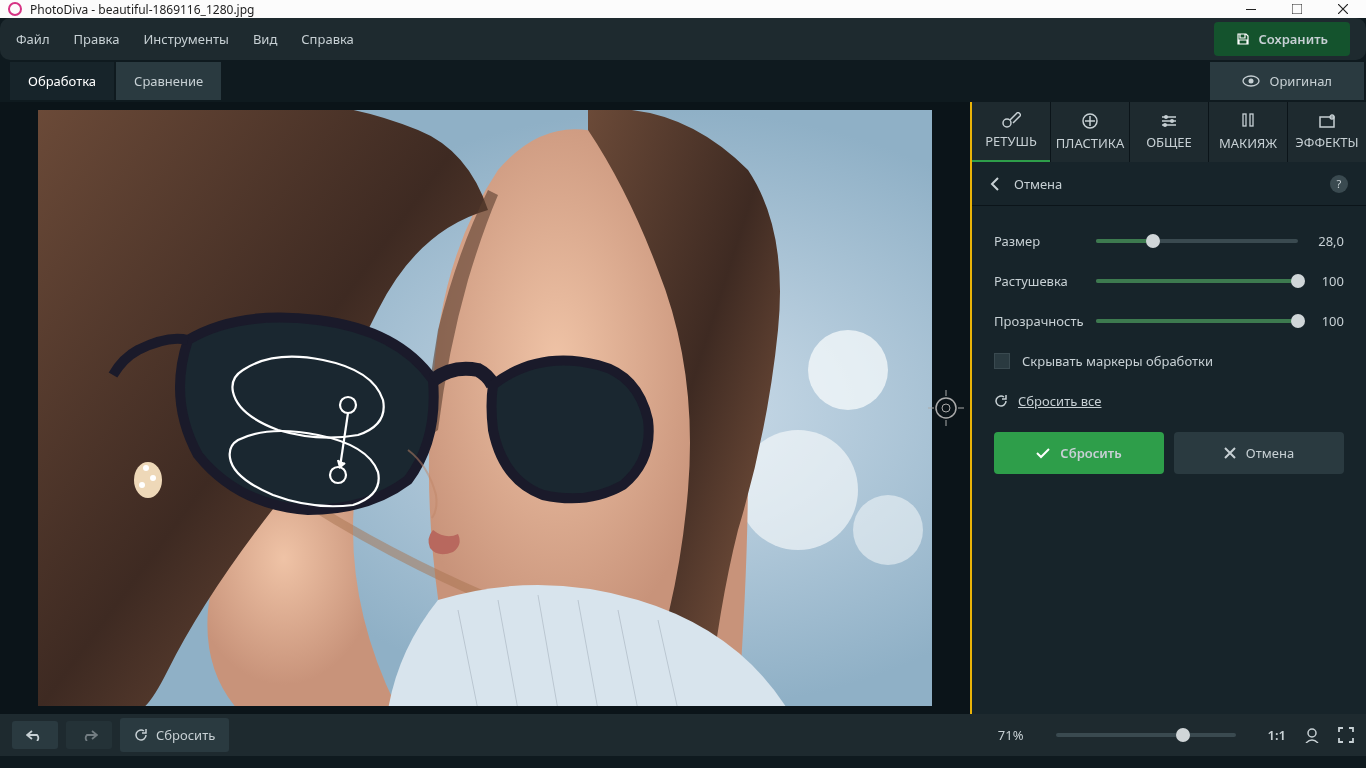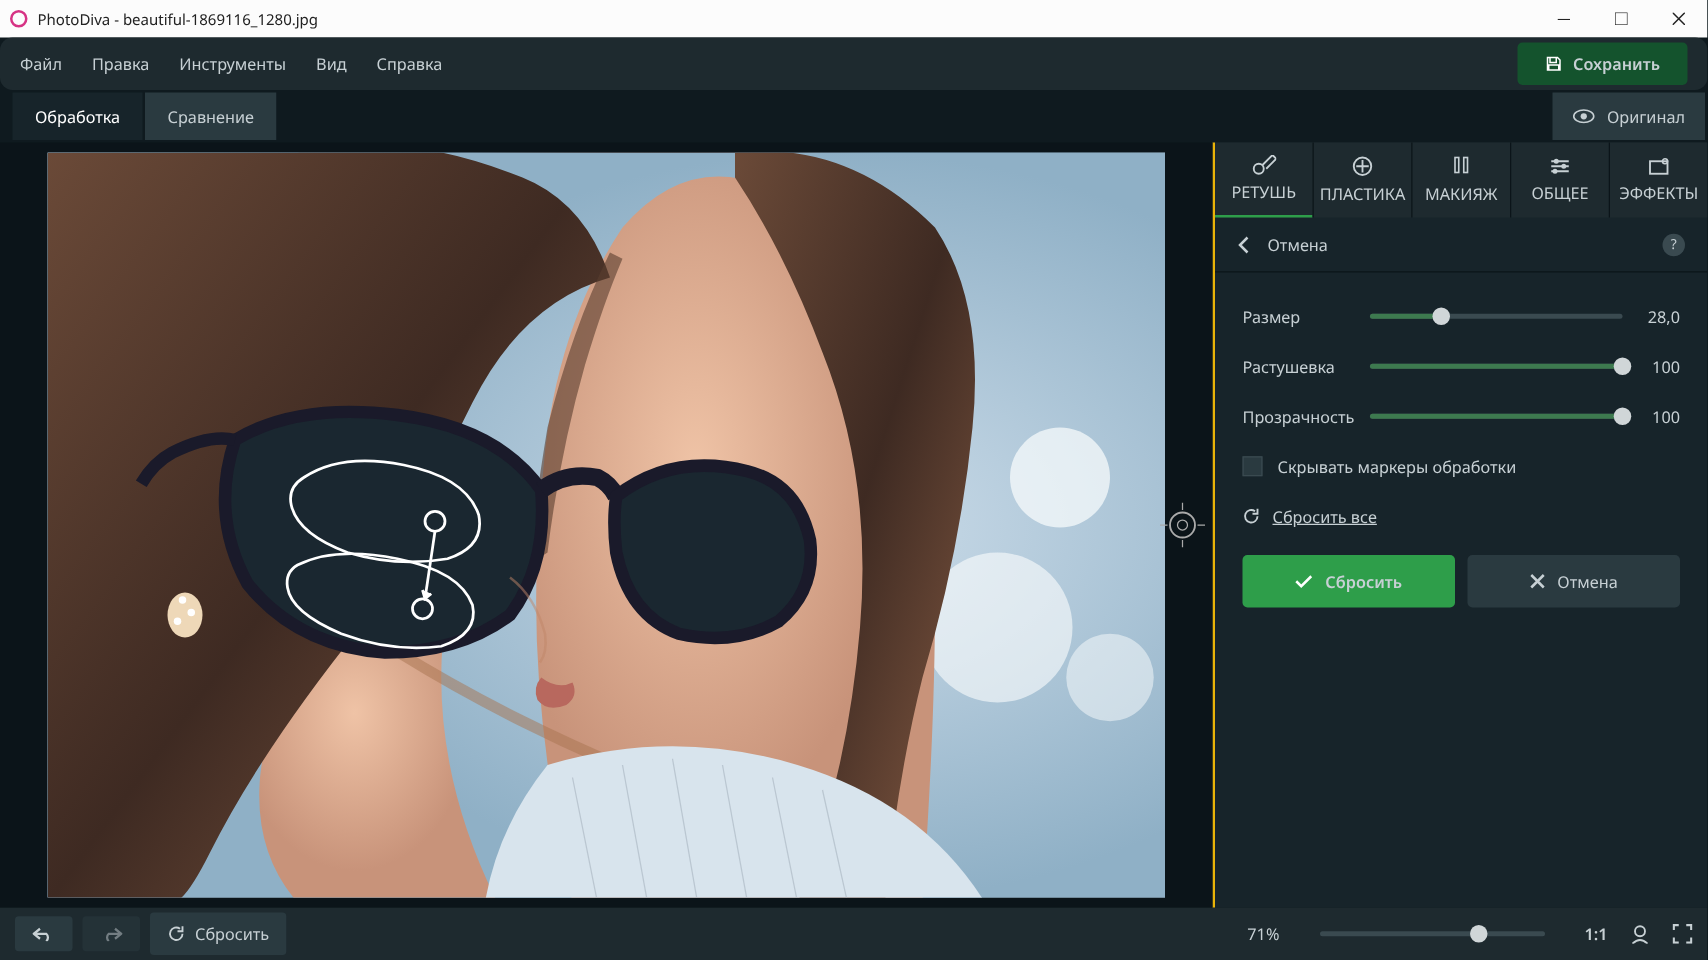--- a/index.html
+++ b/index.html
@@ -1,27 +1,27 @@
 <!DOCTYPE html>
 <html><head>
 <meta charset="utf-8">
 <style>
 * { margin: 0; padding: 0; box-sizing: border-box; font-family: system-ui, -apple-system, sans-serif; font-size: 13px; color: #c7d0d4; user-select: none; }
 html, body { width: 1366px; height: 768px; overflow: hidden; background: #0f1a1f; }
-.titlebar { height: 30px; background: #fcfcfc; display: flex; align-items: center; padding-left: 8px; }
+.titlebar { height: 18px; background: #fcfcfc; display: flex; align-items: center; padding-left: 8px; }
 .titlebar .logo { width: 14px; height: 14px; border-radius: 50%; border: 2px solid #d63384; margin-right: 8px; }
 .titlebar .title { color: #222; font-size: 12px; }
 .titlebar .winbtns { margin-left: auto; display: flex; }
 .titlebar .winbtn { width: 46px; height: 30px; display: flex; align-items: center; justify-content: center; color: #222; }
 .menubar { height: 42px; background: #1e2a2f; display: flex; align-items: center; padding: 0 16px; gap: 24px; border-radius: 10px; }
 .menubar .save { margin-left: auto; background: #14532d; color: #fff; padding: 8px 22px; border-radius: 4px; display: flex; gap: 8px; align-items: center; font-weight: 600; }
 .toolbar { height: 42px; background: #0f1a1f; display: flex; align-items: center; padding-left: 10px; gap: 0; }
 .tabbtn { padding: 10px 18px; background: #2a3a40; margin-right: 2px; }
 .tabbtn.active { background: #17242a; color: #fff; }
-.orig-btn { margin-left: auto; background: #2a3a40; padding: 10px 16px; display: flex; gap: 10px; align-items: center; margin-right: 2px; }
+.orig-btn { margin-left: auto; background: #2a3a40; padding: 10px 32px; display: flex; gap: 10px; align-items: center; margin-right: 2px; }
 .body { display: flex; height: calc(768px - 30px - 42px - 42px - 42px); }
 .canvas { width: 970px; height: 100%; background: #0b1419; padding: 8px 38px 8px 38px; position: relative; }
 .photo { width: 100%; height: 100%; position: relative; overflow: hidden; background: radial-gradient(ellipse 60% 80% at 55% 40%, #d9a785 0%, #b8826a 25%, #5a4038 45%, #7da2ba 60%, #9fb8c8 100%); }
 .photo svg { position: absolute; top: 0; left: 0; }
 .right { width: 396px; background: #17242a; display: flex; flex-direction: column; border-left: 2px solid #eab308; }
 .righttabs { display: flex; height: 60px; background: #1e2a2f; }
 .rt { flex: 1; display: flex; flex-direction: column; align-items: center; justify-content: center; gap: 4px; border-left: 1px solid #0b1419; font-size: 11px; }
 .rt:first-child { border-left: none; }
 .rt.active { border-bottom: 2px solid #2e9e4a; color: #fff; }
 .subhead { height: 44px; display: flex; align-items: center; padding: 0 18px; gap: 14px; border-bottom: 1px solid #0b1419; }
@@ -191,39 +191,39 @@
             <svg width="18" height="18">
               <circle cx="9" cy="9" r="7" fill="none" stroke="#c7d0d4" stroke-width="1.5"></circle>
               <line x1="9" y1="4" x2="9" y2="14" stroke="#c7d0d4" stroke-width="1.5"></line>
               <line x1="4" y1="9" x2="14" y2="9" stroke="#c7d0d4" stroke-width="1.5"></line>
             </svg>
           </span>
         <span>ПЛАСТИКА</span>
       </div>
       <div class="rt">
         <span>
-            <svg width="18" height="18">
-              <rect x="4" y="2" width="3" height="12" fill="none" stroke="#c7d0d4" stroke-width="1.3"></rect>
-              <rect x="11" y="2" width="3" height="12" fill="none" stroke="#c7d0d4" stroke-width="1.3"></rect>
-            </svg>
-          </span>
-        <span>МАКИЯЖ</span>
-      </div>
-      <div class="rt">
-        <span>
             <svg width="18" height="16">
               <line x1="2" y1="4" x2="16" y2="4" stroke="#c7d0d4" stroke-width="1.5"></line>
               <line x1="2" y1="8" x2="16" y2="8" stroke="#c7d0d4" stroke-width="1.5"></line>
               <line x1="2" y1="12" x2="16" y2="12" stroke="#c7d0d4" stroke-width="1.5"></line>
               <circle cx="6" cy="4" r="2" fill="#c7d0d4"></circle>
               <circle cx="12" cy="8" r="2" fill="#c7d0d4"></circle>
               <circle cx="5" cy="12" r="2" fill="#c7d0d4"></circle>
             </svg>
           </span>
         <span>ОБЩЕЕ</span>
+      </div>
+      <div class="rt">
+        <span>
+            <svg width="18" height="18">
+              <rect x="4" y="2" width="3" height="12" fill="none" stroke="#c7d0d4" stroke-width="1.3"></rect>
+              <rect x="11" y="2" width="3" height="12" fill="none" stroke="#c7d0d4" stroke-width="1.3"></rect>
+            </svg>
+          </span>
+        <span>МАКИЯЖ</span>
       </div>
       <div class="rt">
         <span>
             <svg width="18" height="16">
               <rect x="2" y="4" width="14" height="10" fill="none" stroke="#c7d0d4" stroke-width="1.5"></rect>
               <circle cx="14" cy="4" r="2" fill="none" stroke="#c7d0d4" stroke-width="1.3"></circle>
             </svg>
           </span>
         <span>ЭФФЕКТЫ</span>
       </div>

